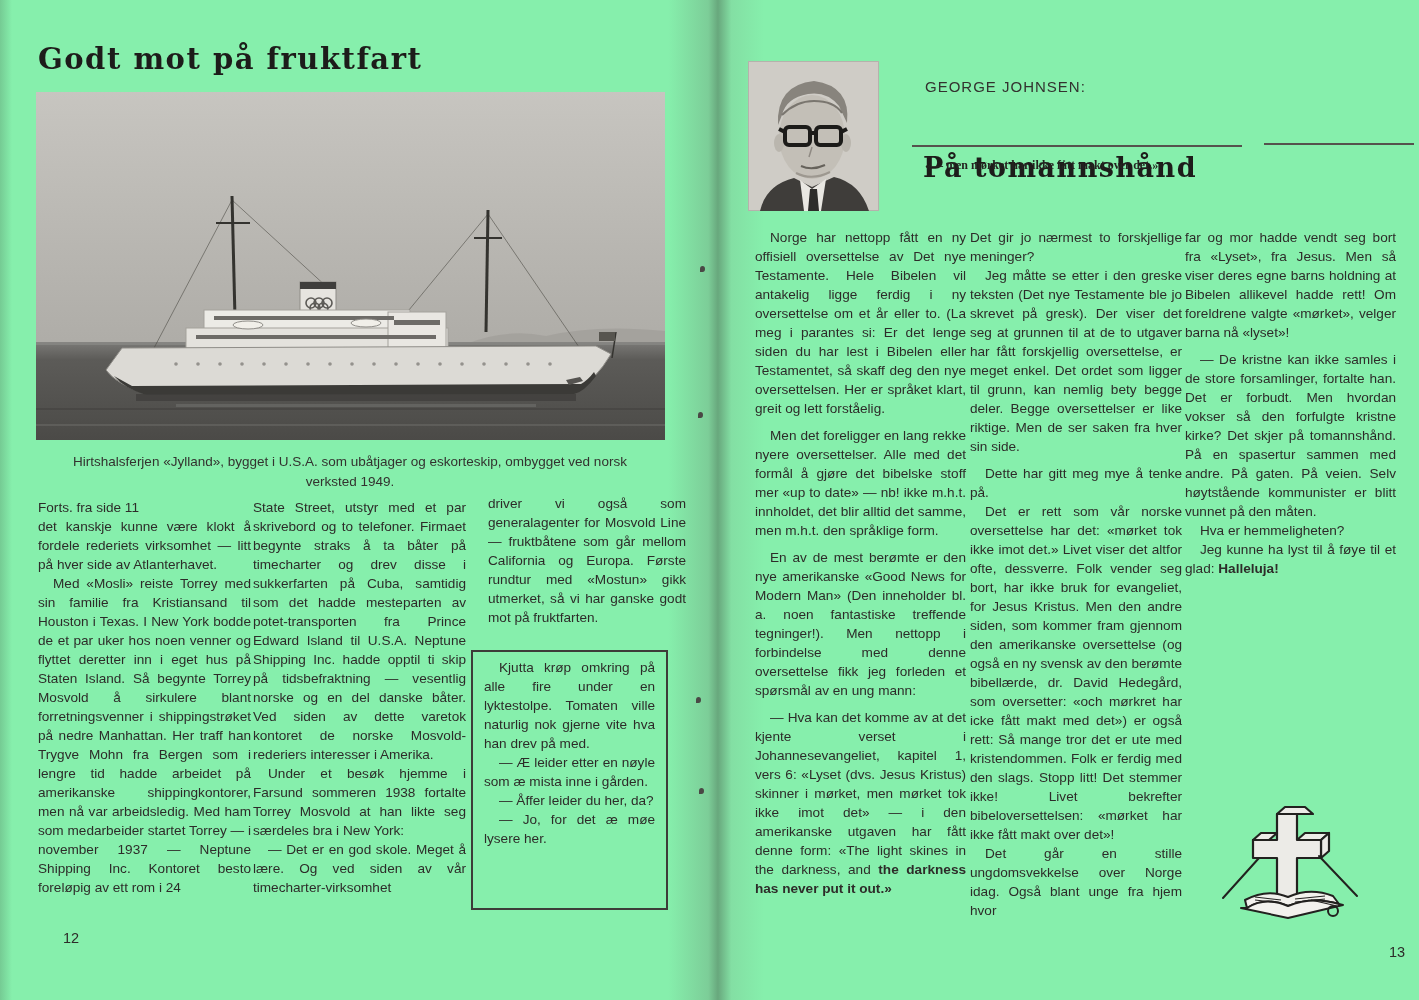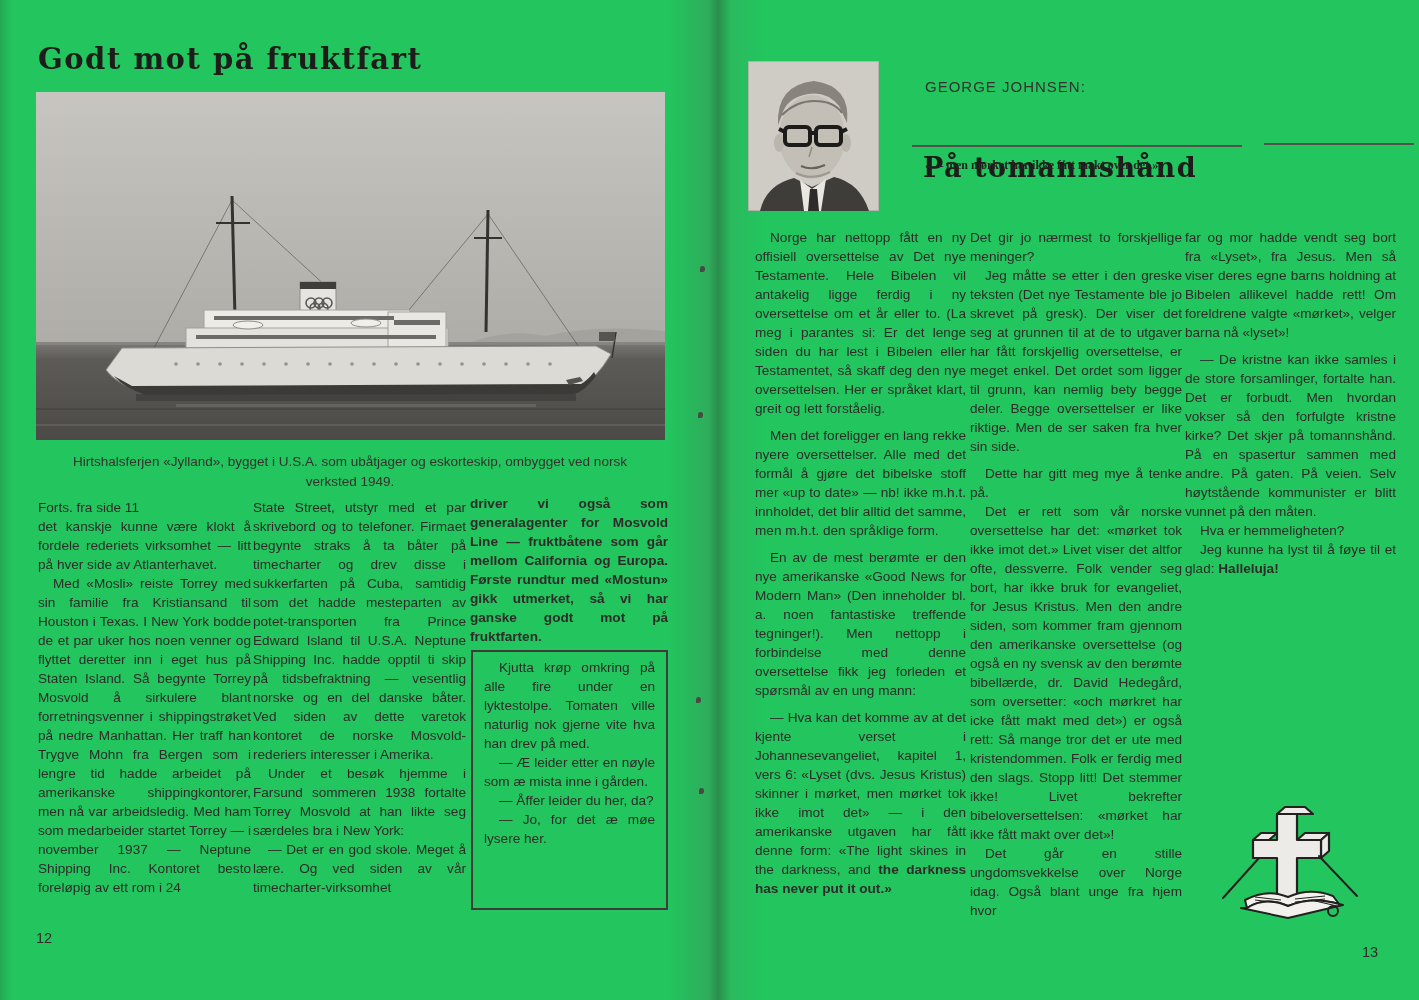--- a/index.html
+++ b/index.html
@@ -1,31 +1,31 @@
 <!DOCTYPE html>
 <html><head>
 <meta charset="utf-8">
 <style>
   html,body{margin:0;padding:0;background:#b9b6b1;}
-  .sheet{position:relative;width:1419px;height:1000px;background:#22c55e;overflow:hidden;
+  .sheet{position:relative;width:1419px;height:1000px;background:#86efac;overflow:hidden;
          font-family:"Liberation Sans",sans-serif;color:#2b2b2b;}
   .abs{position:absolute;}
   
   .headline{font-family:"DejaVu Serif",serif;font-weight:bold;letter-spacing:1.5px;color:#1d1c1a;}
   .headline.left{font-size:29px;}
   .headline.right{font-size:27px;margin-top:48px;}
   .byline{font-size:15px;letter-spacing:1px;color:#33322f;}
   .quote{font-size:12px;font-weight:bold;color:#242320;font-family:Liberation Serif, serif;}
   
   .col p{margin:0;text-align:justify;font-size:13.6px;line-height:19px;color:#2d2c29;}
   .col p.ind{text-indent:15px;}
   .col p.sp{margin-top:8px;}
   .b{font-weight:bold;}
   .caption{font-size:13.5px;line-height:20px;text-align:center;color:#33322f;}
-  .pagenum{font-size:14.5px;color:#2d2c29;}
+  .pagenum{font-size:14.5px;color:#2d2c29;margin-left:27px;}
   .joke-box{border:2px solid #3d3c39;padding:6px 11px;box-sizing:border-box;}
   .rule{background:#55524d;height:2px;}
   .photo-frame{background:#c2c0bb;}
   .gutter{background:linear-gradient(to right,rgba(90,86,80,0) 0%,rgba(90,86,80,0.22) 42%,
           rgba(55,52,48,0.38) 52%,rgba(110,106,100,0.12) 66%,rgba(110,106,100,0) 100%);}
   .left-edge{background:linear-gradient(to right,rgba(40,38,35,0.18),rgba(40,38,35,0));}
   .mark{background:#4a4845;border-radius:50% 50% 50% 0;}
 </style>
 </head>
 <body>
@@ -135,21 +135,21 @@
       <p>det kanskje kunne være klokt å fordele rederiets virksomhet — litt på hver side av Atlanterhavet.</p>
       <p class="ind">Med «Mosli» reiste Torrey med sin familie fra Kristiansand til Houston i Texas. I New York bodde de et par uker hos noen venner og flyttet deretter inn i eget hus på Staten Island. Så begynte Torrey Mosvold å sirkulere blant forretningsvenner i shippingstrøket på nedre Manhattan. Her traff han Trygve Mohn fra Bergen som i lengre tid hadde arbeidet på amerikanske shippingkontorer, men nå var arbeidsledig. Med ham som medarbeider startet Torrey — i november 1937 — Neptune Shipping Inc. Kontoret besto foreløpig av ett rom i 24</p>
     </div>
 
     <div class="abs col" style="left:253px;top:498px;width:213px;">
       <p>State Street, utstyr med et par skrivebord og to telefoner. Firmaet begynte straks å ta båter på timecharter og drev disse i sukkerfarten på Cuba, samtidig som det hadde mesteparten av potet-transporten fra Prince Edward Island til U.S.A. Neptune Shipping Inc. hadde opptil ti skip på tidsbefraktning — vesentlig norske og en del danske båter. Ved siden av dette varetok kontoret de norske Mosvold-rederiers interesser i Amerika.</p>
       <p class="ind">Under et besøk hjemme i Farsund sommeren 1938 fortalte Torrey Mosvold at han likte seg særdeles bra i New York:</p>
       <p class="ind">— Det er en god skole. Meget å lære. Og ved siden av vår timecharter-virksomhet</p>
     </div>
 
-    <div class="abs col" style="left:470px;top:494px;width:198px;font-weight:bold;">
+    <div class="abs col" style="left:488px;top:494px;width:198px;">
       <p>driver vi også som generalagenter for Mosvold Line — fruktbåtene som går mellom California og Europa. Første rundtur med «Mostun» gikk utmerket, så vi har ganske godt mot på fruktfarten.</p>
     </div>
 
     <div class="abs col joke-box" style="left:471px;top:650px;width:197px;height:260px;">
       <p class="ind">Kjutta krøp omkring på alle fire under en lyktestolpe. Tomaten ville naturlig nok gjerne vite hva han drev på med.</p>
       <p class="ind">— Æ leider etter en nøyle som æ mista inne i gården.</p>
       <p class="ind">— Åffer leider du her, da?</p>
       <p class="ind">— Jo, for det æ møe lysere her.</p>
     </div>
 

